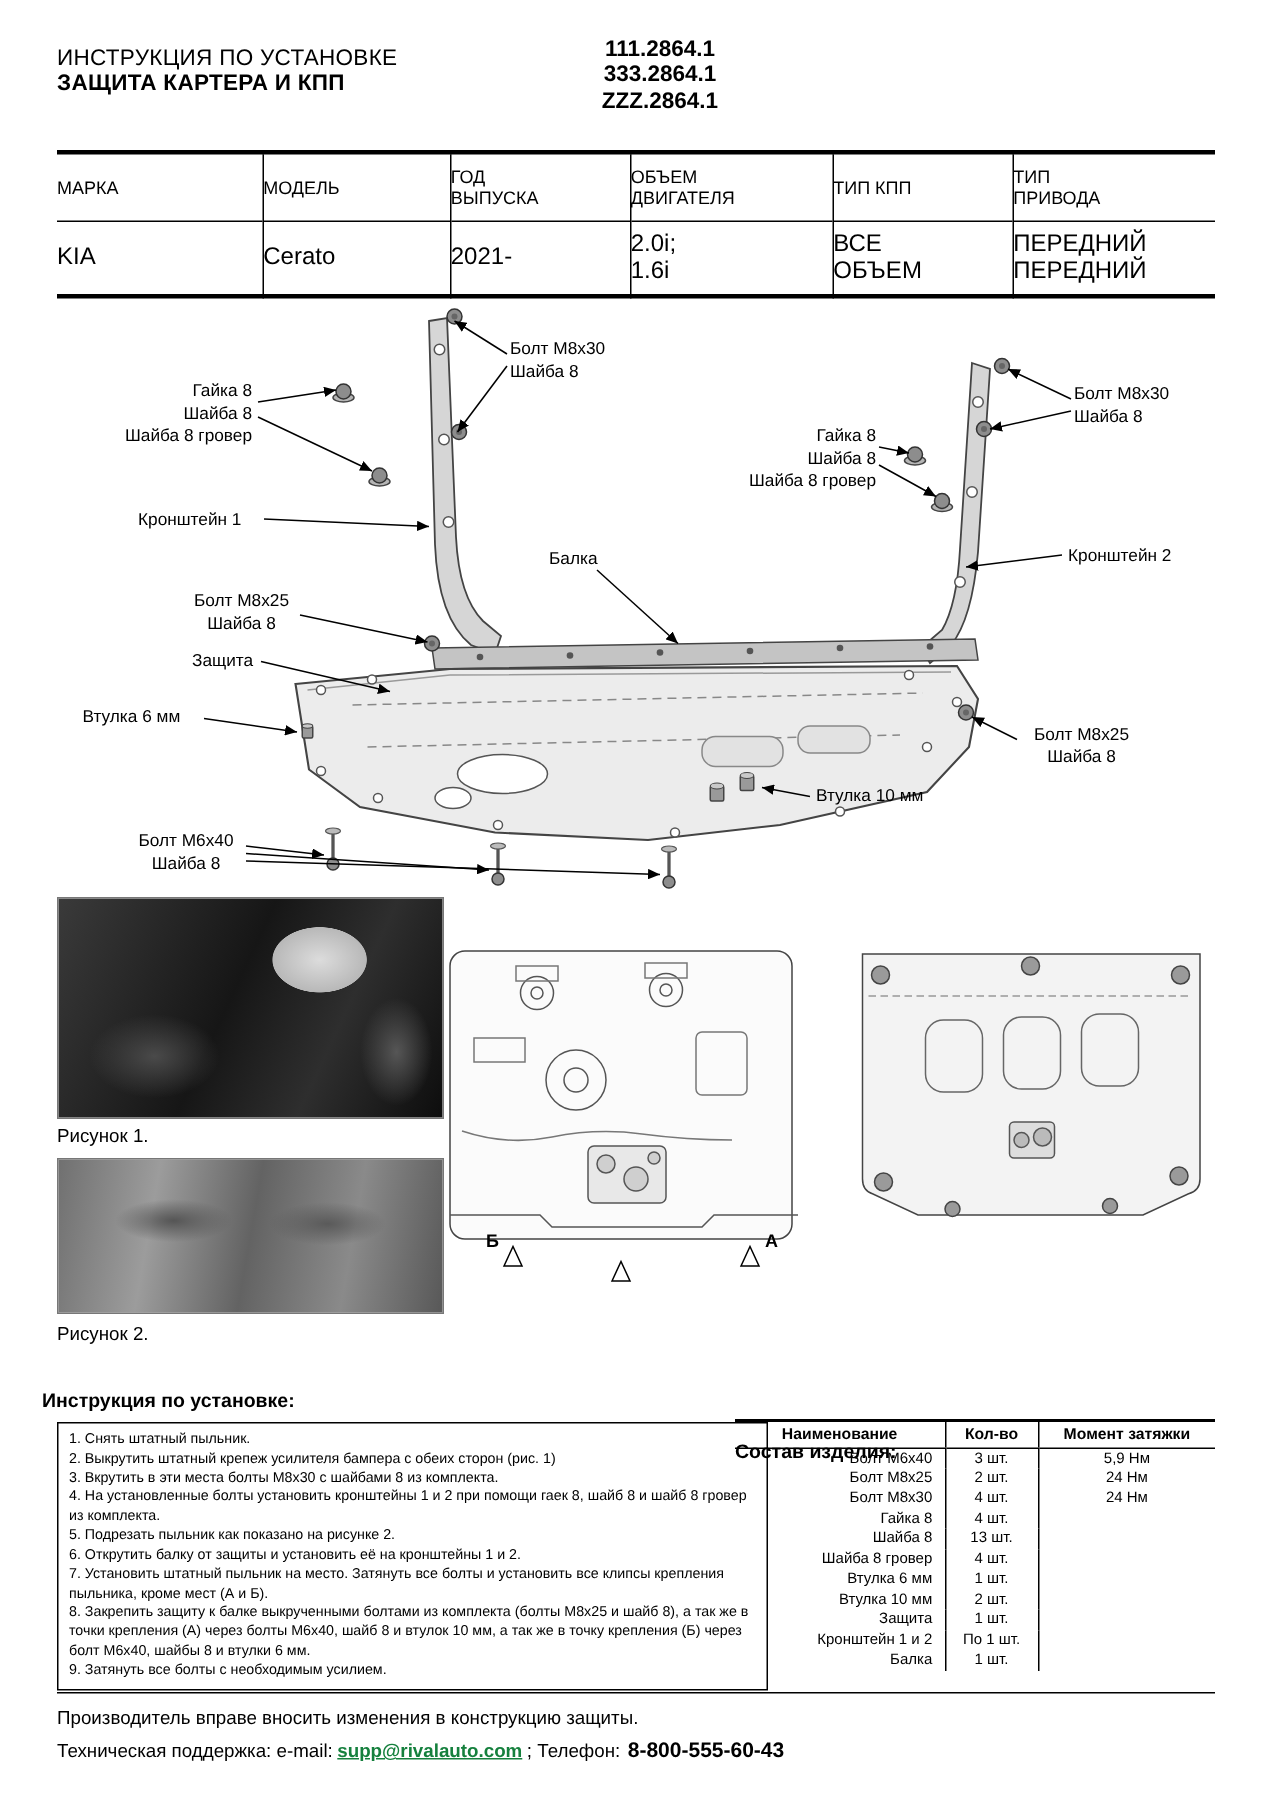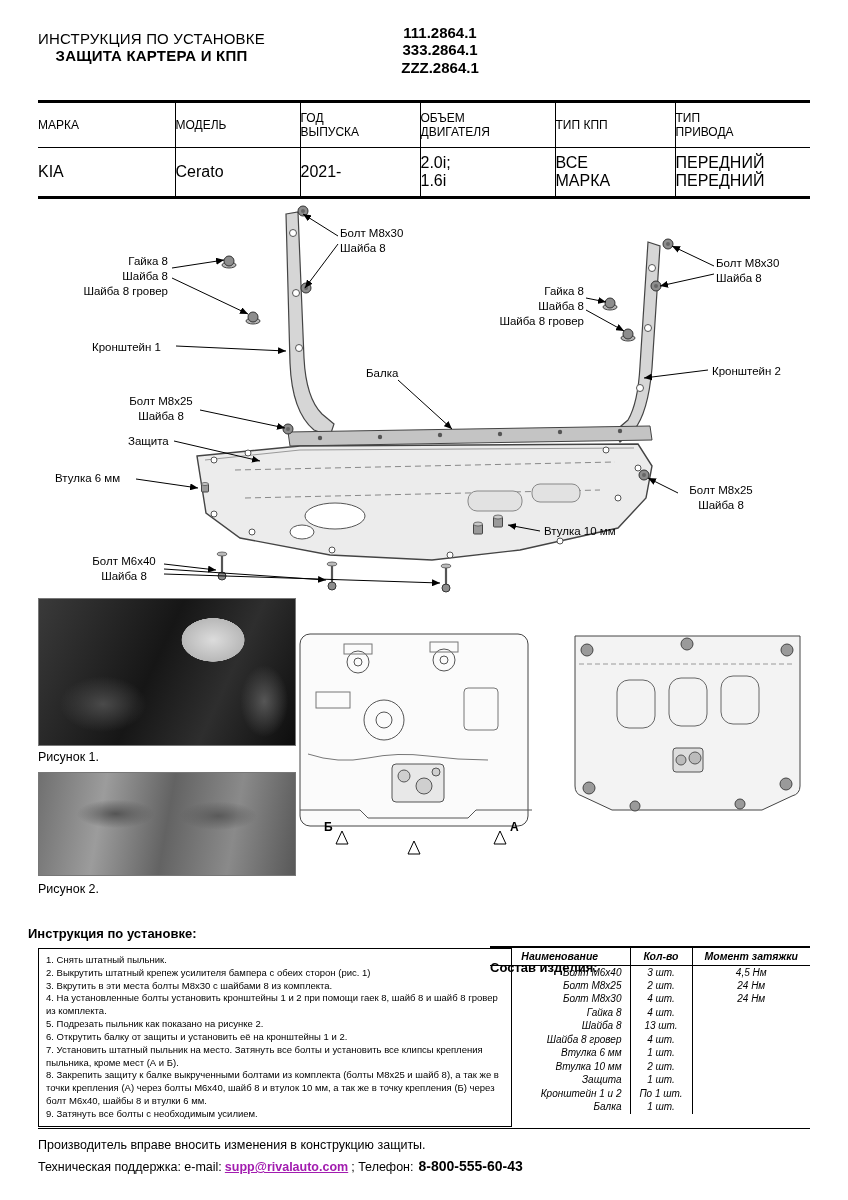--- a/index.html
+++ b/index.html
@@ -1,19 +1,19 @@
 <!DOCTYPE html>
 <html><head>
 <meta charset="utf-8">
 <style>
   * { margin:0; padding:0; box-sizing:border-box; }
   html,body { background:#fff; }
   body { font-family:"Liberation Sans", sans-serif; color:#000; }
   #page { position:relative; width:848px; height:1200px; background:#fff; overflow:hidden; }
-  .abs { position:absolute;text-align:center; }
+  .abs { position:absolute; }
 
   
   .title1 { font-size:15px; letter-spacing:.2px; }
   .title2 { font-size:15px; font-weight:700; letter-spacing:.2px; }
   .pn { font-size:15px; font-weight:700; line-height:1.15; text-align:center; }
 
   
   #spec { position:absolute; left:38px; top:100px; width:772px; border-collapse:collapse;
           table-layout:fixed; text-align:left; border-top:3px solid #000; border-bottom:3px solid #000; }
   #spec th, #spec td { border-left:1px solid #000; white-space:pre-line; vertical-align:middle; font-weight:400; }
@@ -47,32 +47,32 @@
 
   
   #instr-title { position:absolute; left:28px; top:926px; font-size:13px; font-weight:700; }
   #instr-box { position:absolute; left:38px; top:948px; width:474px; border:1px solid #000;
                padding:5px 7px; font-size:9.5px; line-height:1.35; }
 
   
   #parts-title { position:absolute; left:490px; top:924px; font-size:13px; font-weight:700;margin-top:36px; }
   #parts { position:absolute; left:490px; top:946px; width:320px; border-collapse:collapse;
            table-layout:fixed; font-size:10px; border-top:2px solid #000; }
-  #parts th, #parts td { border-left:1px solid #000; padding:0 4px;font-style:italic; }
+  #parts th, #parts td { border-left:1px solid #000; padding:0 4px; }
   #parts th:first-child, #parts td:first-child { border-left:none; }
   #parts th { border-bottom:1px solid #000; font-weight:700; font-size:10.5px; height:18px; text-align:center; }
   #parts td { height:13.5px; }
   #parts td.name { text-align:right; padding-right:8px; }
   #parts td.qty  { text-align:center; }
   #parts td.tq   { text-align:center; }
 
   
   #sep-line { position:absolute; left:38px; top:1128px; width:772px; height:1px; background:#000; }
   .footer-line { position:absolute; left:38px; font-size:12.5px; }
-  .email { color:#a21caf; font-weight:700; text-decoration:underline; margin:0 3px; cursor:pointer; }
+  .email { color:#15803d; font-weight:700; text-decoration:underline; margin:0 3px; cursor:pointer; }
   .phone { font-weight:700; font-size:14px; margin-left:5px; }
 </style>
 </head>
 <body>
 
 <div id="page">
 
   <div class="abs" style="left:38px; top:30px;">
     <div class="title1">ИНСТРУКЦИЯ ПО УСТАНОВКЕ</div>
     <div class="title2">ЗАЩИТА КАРТЕРА И КПП</div>
@@ -106,21 +106,21 @@
       </tr>
     </thead>
     <tbody>
       <tr>
         <td>KIA</td>
         <td>Cerato</td>
         <td>2021-</td>
         <td>2.0i;
 1.6i</td>
         <td>ВСЕ
-МАРКА</td>
+ОБЪЕМ</td>
         <td>ПЕРЕДНИЙ
 ПЕРЕДНИЙ</td>
       </tr>
     </tbody>
   </table>
 
   <div id="diagram">
     <svg width="848" height="400" viewBox="0 0 848 400">
       <defs>
         <marker id="arrw" markerWidth="9" markerHeight="7" refX="8" refY="3.5" orient="auto">
@@ -371,21 +371,21 @@
       <tr>
         <th>Наименование</th>
         <th>Кол-во</th>
         <th>Момент затяжки</th>
       </tr>
     </thead>
     <tbody>
       <tr>
           <td class="name">Болт М6х40</td>
           <td class="qty">3 шт.</td>
-          <td class="tq">4,5 Нм</td>
+          <td class="tq">5,9 Нм</td>
         </tr>
       <tr>
           <td class="name">Болт М8х25</td>
           <td class="qty">2 шт.</td>
           <td class="tq">24 Нм</td>
         </tr>
       <tr>
           <td class="name">Болт М8х30</td>
           <td class="qty">4 шт.</td>
           <td class="tq">24 Нм</td>

